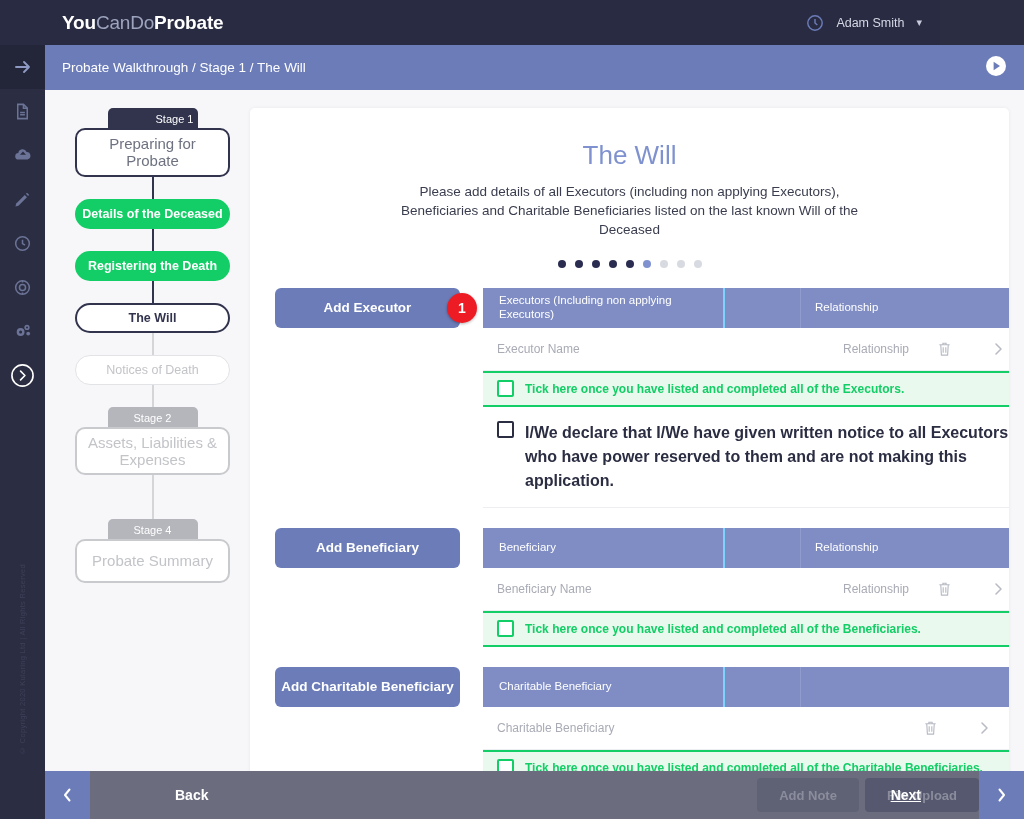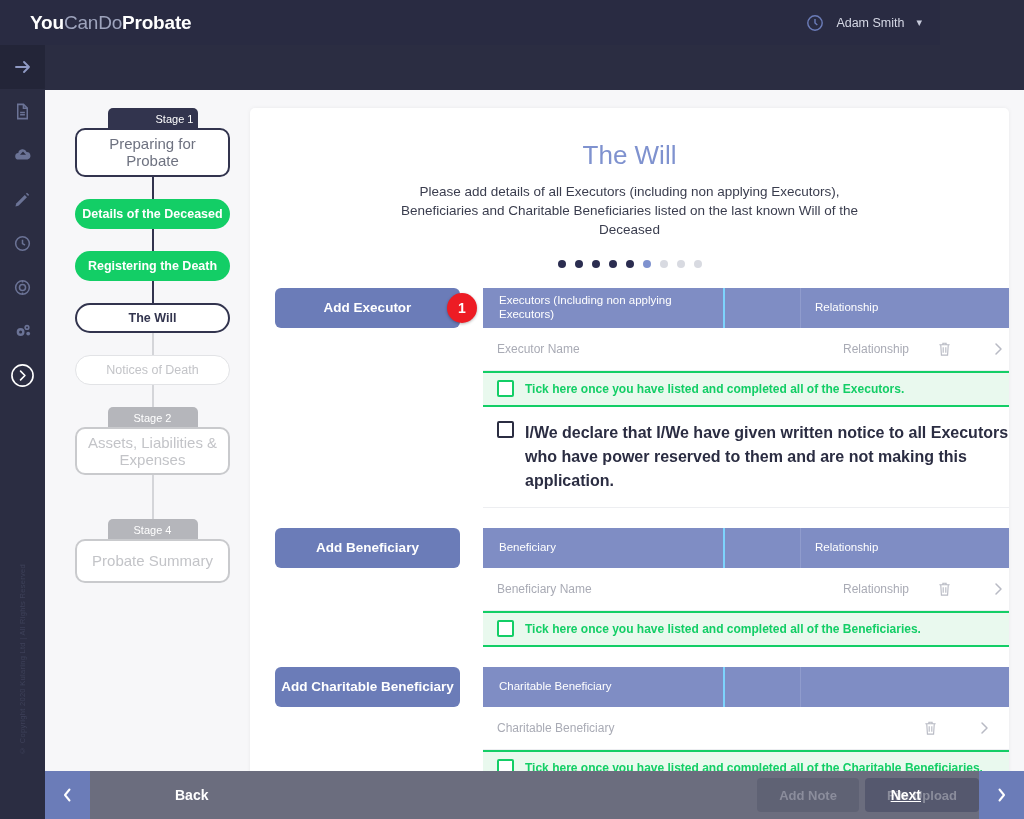--- a/index.html
+++ b/index.html
@@ -7,21 +7,21 @@
     width: 1024px; height: 819px;
     font-family: "Liberation Sans", sans-serif;
     background: #2b2d42;
     overflow: hidden;
   }
   .app { position: relative; width: 1024px; height: 819px; }
 
   
   .topbar {
     position: absolute; left: 0; top: 0; width: 940px; height: 45px;
-    background: #292b42; display: flex; align-items: center;
+    background: #292b42; display: flex; align-items: center; padding-left: 32px;
   }
   .logo { margin-left: 30px; font-size: 19px; letter-spacing: -0.2px; }
   .logo .b { color: #ffffff; font-weight: bold; }
   .logo .l { color: #9ea4bd; font-weight: normal; }
   .topright {
     margin-left: auto; margin-right: 18px;
     display: flex; align-items: center; gap: 12px;
   }
   .clock-ic { width: 18px; height: 18px; display: block; }
   .username { color: #d4d7e4; font-size: 12.5px; }
@@ -294,20 +294,29 @@
       <svg width="25" height="25" viewBox="0 0 26 26" fill="none" stroke="#ffffff" stroke-width="1.7" stroke-linecap="round" stroke-linejoin="round">
         <circle cx="13" cy="13" r="11"></circle>
           <path d="M11 8.5l4.5 4.5L11 17.5"></path>
       </svg>
     </div>
     <div class="rail-copy">
       <span>© Copyright 2020 Kularing Ltd | All Rights Reserved</span>
     </div>
   </div>
 
+  <div class="crumbbar">
+    <span class="crumbtext">Probate Walkthrough / Stage 1 / The Will</span>
+    <span class="play-btn">
+      <svg width="22" height="22" viewBox="0 0 22 22">
+        <circle cx="11" cy="11" r="10" fill="#ffffff"></circle>
+        <path d="M8.6 6.8L15 11l-6.4 4.2z" fill="#6b7cb8"></path>
+      </svg>
+    </span>
+  </div>
 
   <div class="body">
 
     <div class="stagenav">
 
       <div class="stage-grp">
         <div class="tab dark">Stage 1</div>
         <div class="box">Preparing for Probate</div>
         <div class="connector"></div>
         <div class="pill done">Details of the Deceased</div>

